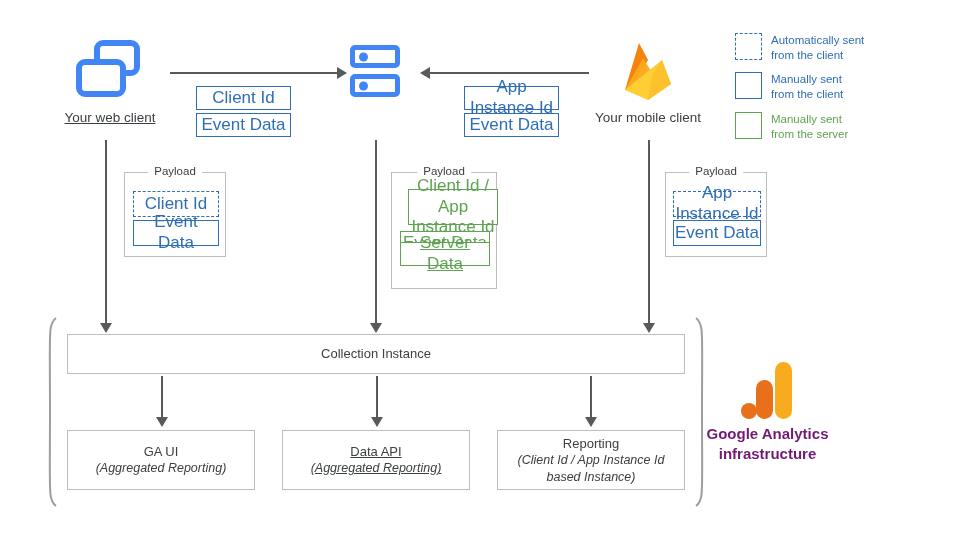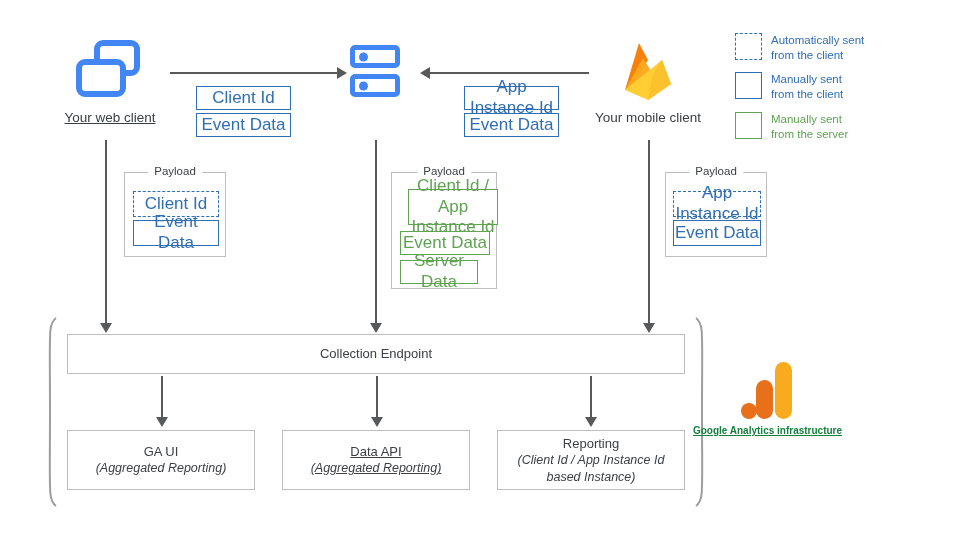--- a/index.html
+++ b/index.html
@@ -95,21 +95,21 @@
   .legend-text{font-size:11.5px;line-height:1.32;white-space:pre-line;}
   .legend-text.blue{color:#2F6EB5;}
   .legend-text.green{color:#5FA352;}
 
   
   .galogo{position:absolute;}
   .galogo .tall{position:absolute;left:34px;top:0;width:17px;height:57px;border-radius:8.5px;background:#F9AB20;}
   .galogo .mid{position:absolute;left:15px;top:18px;width:17px;height:39px;border-radius:8.5px;background:#E8701A;}
   .galogo .dot{position:absolute;left:0px;top:41px;width:16px;height:16px;border-radius:50%;background:#E8701A;}
 
-  .ga-caption{position:absolute;text-align:center;font-size:10px;font-weight:bold;color:#15803d;line-height:1.3;text-decoration:underline;}
+  .ga-caption{position:absolute;text-align:center;font-size:15px;font-weight:bold;color:#701a75;line-height:1.3;}
 </style>
 </head>
 <body>
 
 <div class="stage">
 
   <div class="winicon abs" style="left:76px;top:40px;width:64px;height:57px;">
     <div class="w1"></div>
       <div class="w2"></div>
   </div>
@@ -150,21 +150,21 @@
     <span class="legend">Payload</span>
     <div class="chip blue-dash" style="left:8px;top:18px;width:86px;height:26px;">Client Id</div>
     <div class="chip blue" style="left:8px;top:47px;width:86px;height:26px;">Event Data</div>
   </div>
 
   <div class="payload" style="left:391px;top:172px;width:106px;height:117px;">
     <span class="legend">Payload</span>
     <div class="chip green" style="left:8px;top:16px;width:90px;height:36px;white-space:pre-line;margin-left:8px;">Client Id /
 App Instance Id</div>
     <div class="chip green" style="left:8px;top:58px;width:90px;height:24px;">Event Data</div>
-    <div class="chip green" style="left:8px;top:87px;width:78px;height:24px;">Server Data</div>
+    <div class="chip green" style="left:8px;top:69px;width:90px;height:24px;text-decoration:underline;">Server Data</div>
   </div>
 
   <div class="payload" style="left:665px;top:172px;width:102px;height:85px;">
     <span class="legend">Payload</span>
     <div class="chip blue-dash" style="left:7px;top:18px;width:88px;height:26px;">App Instance Id</div>
     <div class="chip blue" style="left:7px;top:47px;width:88px;height:26px;">Event Data</div>
   </div>
 
   <div class="legend-row" style="left:735px;top:33px;">
     <span class="legend-swatch blue-dash"></span>
@@ -183,21 +183,21 @@
   </div>
 
   <svg class="abs" style="left:42px;top:316px;" width="16" height="192" viewBox="0 0 16 192">
     <path d="M14 2 C6 8, 8 14, 8 96 C8 178, 6 184, 14 190" fill="none" stroke="#9e9e9e" stroke-width="2"></path>
   </svg>
   <svg class="abs" style="left:694px;top:316px;" width="16" height="192" viewBox="0 0 16 192">
     <path d="M2 2 C10 8, 8 14, 8 96 C8 178, 10 184, 2 190" fill="none" stroke="#9e9e9e" stroke-width="2"></path>
   </svg>
 
   <div class="gbox" style="left:67px;top:334px;width:618px;height:40px;">
-    <span>Collection Endpoint</span>
+    <span>Collection Instance</span>
   </div>
 
   <div class="arrow-v" style="left:161px;top:376px;height:42px;"></div>
   <div class="arrow-v" style="left:376px;top:376px;height:42px;"></div>
   <div class="arrow-v" style="left:590px;top:376px;height:42px;"></div>
 
   <div class="gbox" style="left:67px;top:430px;width:188px;height:60px;">
     <span>GA UI</span>
     <span class="sub">(Aggregated Reporting)</span>
   </div>

